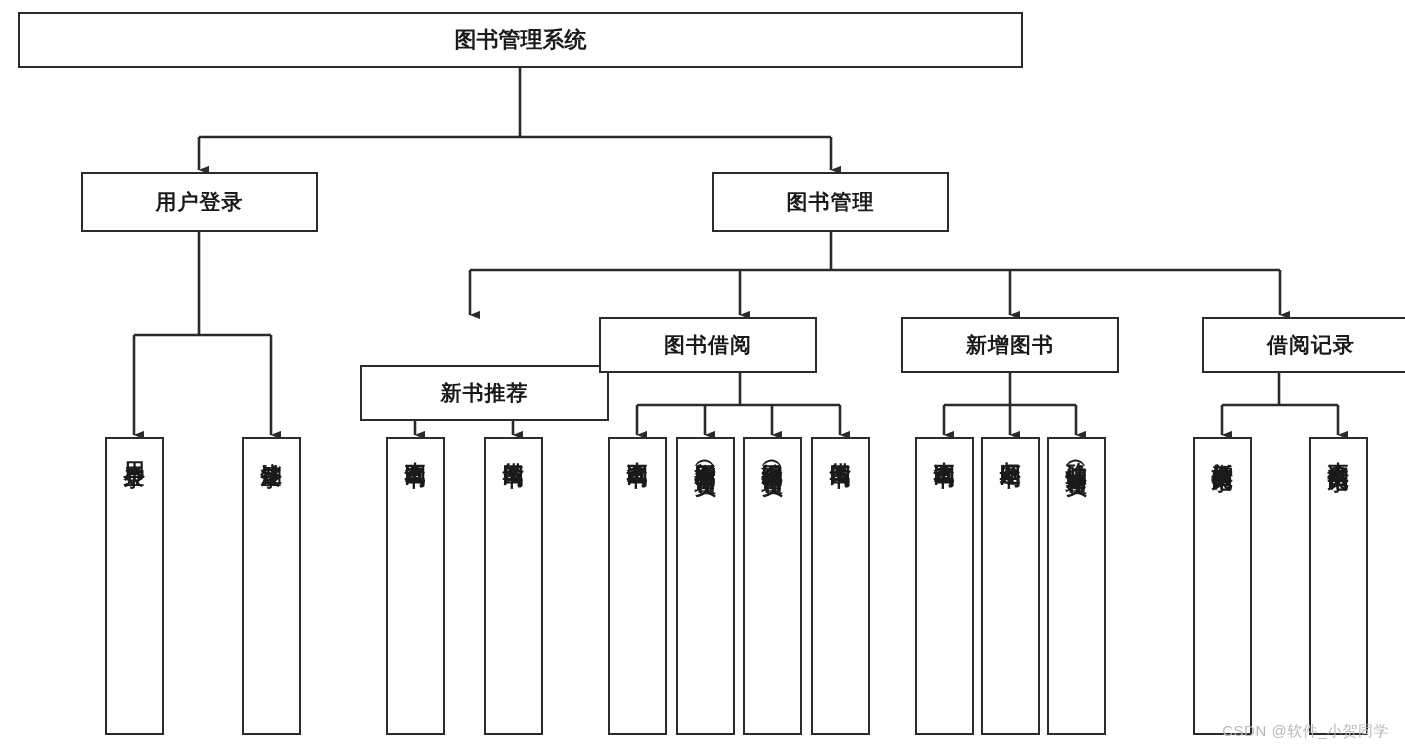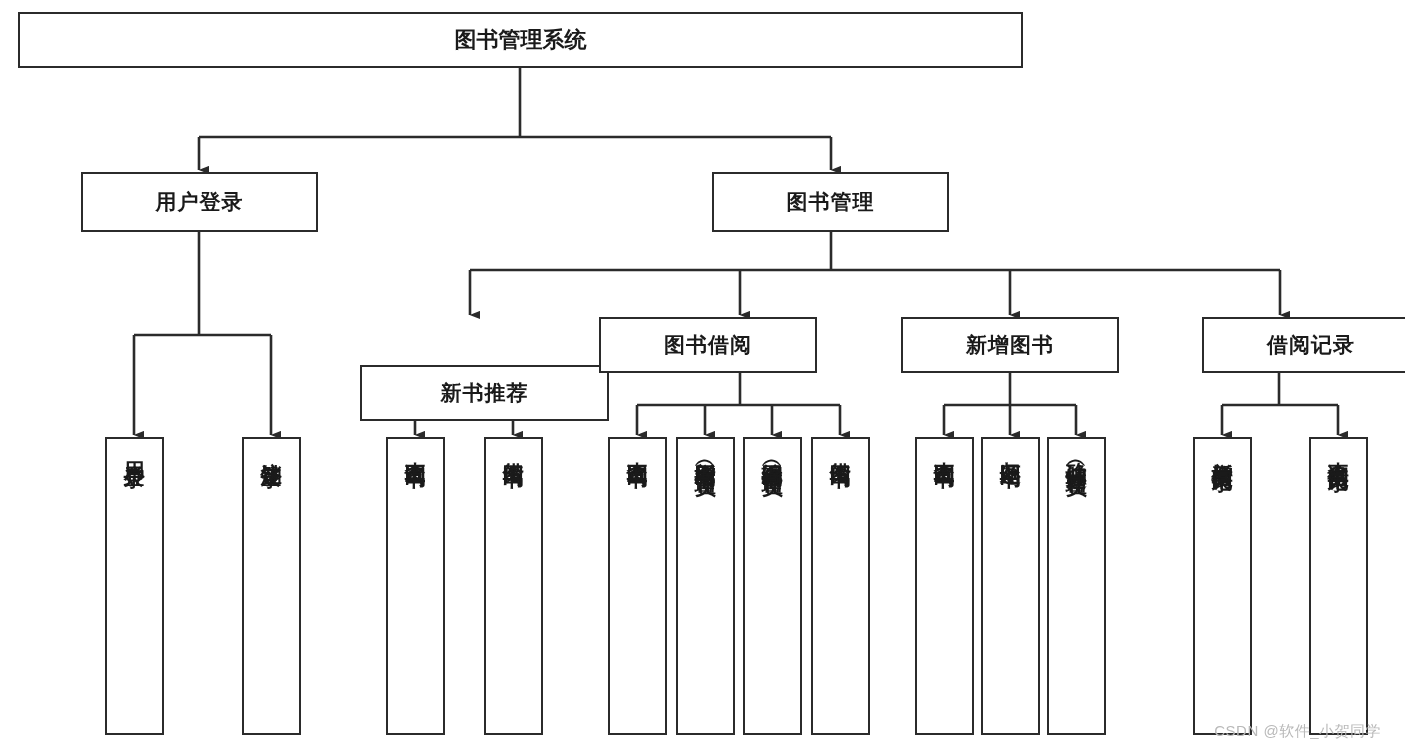--- a/index.html
+++ b/index.html
@@ -53,21 +53,21 @@
     writing-mode: vertical-rl;
     text-orientation: upright;
     font-size: 21px;
     line-height: 1.12;
     letter-spacing: 2px;
     white-space: nowrap;
     display: block;
   }
   .watermark {
     position: absolute;
-    right: 24px;
+    right: 16px;
     bottom: 6px;
     font-size: 15px;
     color: #b9b9b9;
     white-space: nowrap;
     letter-spacing: 0.5px;
     text-align: center;
   }
 </style>
 </head>
 <body>

